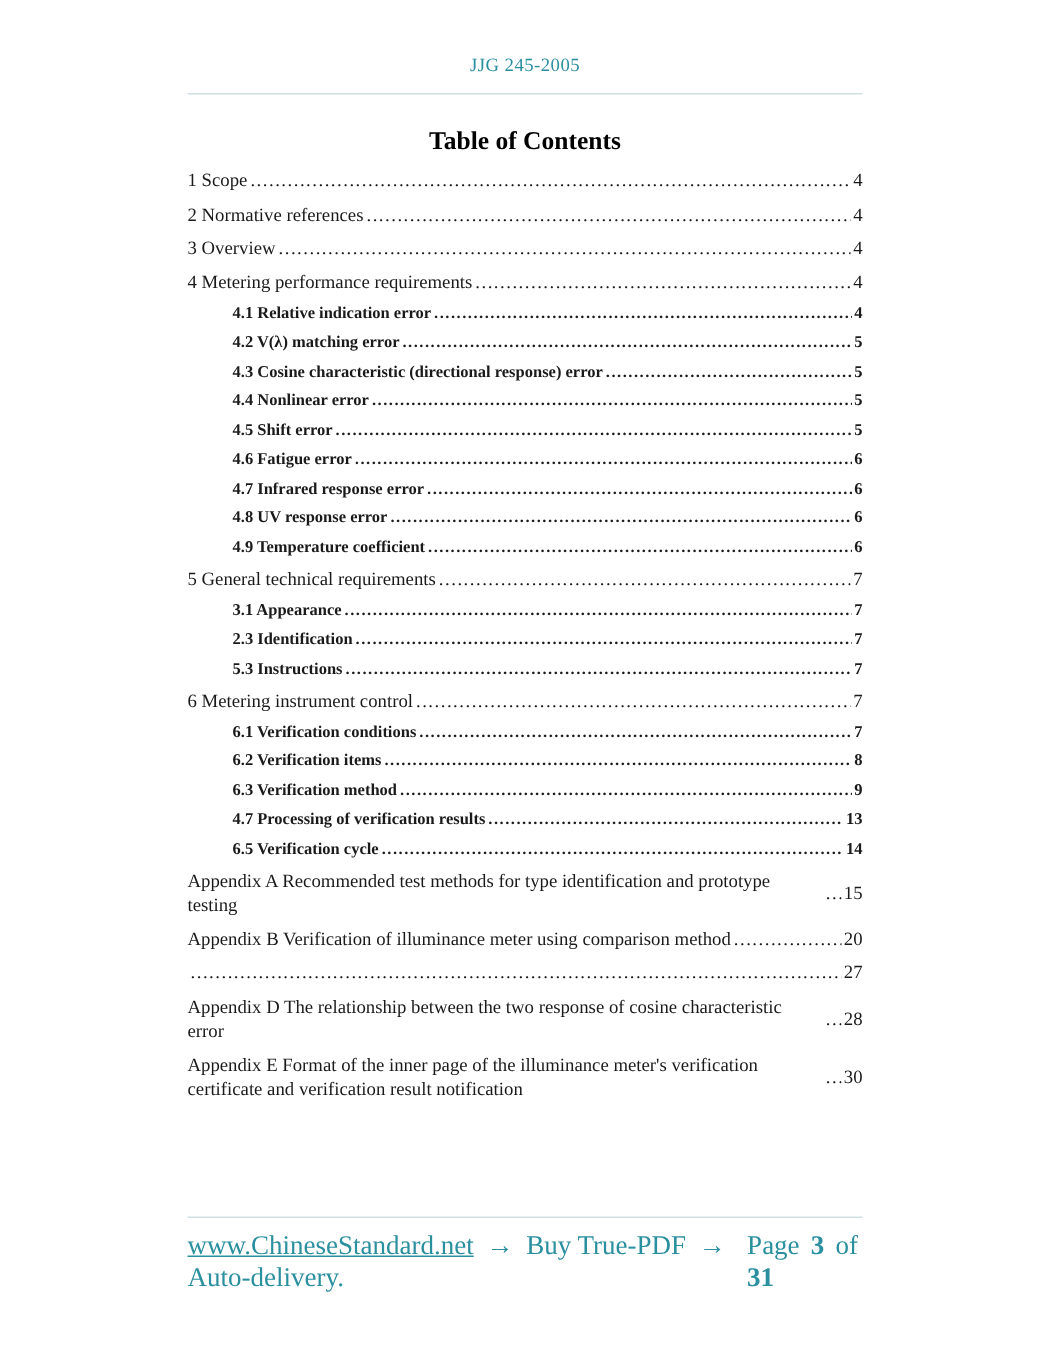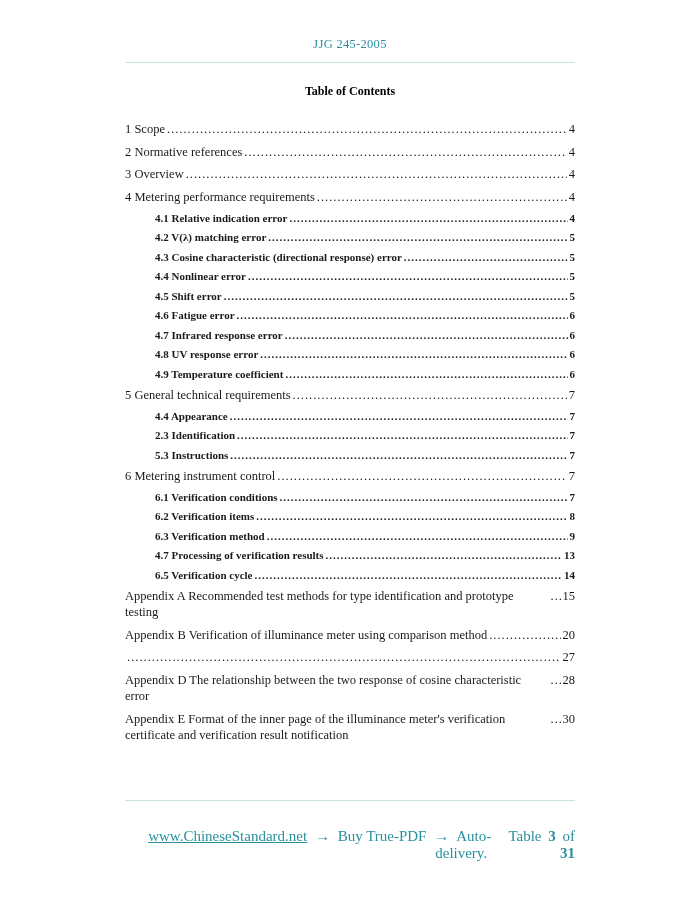--- a/index.html
+++ b/index.html
@@ -30,30 +30,30 @@
     border-bottom: 1px solid var(--rule);
     text-align: center;
   }
   .doc-number {
     color: var(--accent);
     font-size: 12.5px;
     letter-spacing: 0.3px;
   }
   .page-title {
     text-align: center;
-    font-size: 12px;
+    font-size: 17px;
     font-weight: bold;
     color: #000000;
     margin-top: 21px;
-    margin-bottom: 19px;
+    margin-bottom: 5px;
   }
   .toc { }
   .toc-row {
     display: flex;
-    align-items: flex-start;
+    align-items: center;
     font-size: 12.5px;
     line-height: 1.32;
     padding: 3px 0;
     color: var(--ink);
   }
   .toc-row.level-2 {
     font-size: 11px;
     padding: 2.5px 0 2.5px 30px;
     font-weight: bold;
   }
@@ -72,27 +72,26 @@
   }
   .toc-page {
     flex: 0 0 auto;
   }
   .page-footer {
     position: absolute;
     left: 125px;
     right: 125px;
     bottom: 44px;
     border-top: 1px solid var(--rule);
-    padding-top: 27px;
+    padding-top: 8px;
     display: flex;
     justify-content: space-between;
     align-items: baseline;
-    font-size: 15px;
+    font-size: 18px;
     color: var(--accent);
-    text-align: right;
   }
   .footer-left span, .footer-left a { margin-right: 4px; }
   .site-link {
     color: var(--accent);
     text-decoration: underline;
     cursor: pointer;
   }
   .arrow { color: var(--accent); }
   .page-indicator .num { font-weight: bold; }
   .page-indicator span { margin-left: 3px; }
@@ -173,21 +172,21 @@
       <span class="toc-label">4.9 Temperature coefficient</span>
       <span class="toc-dots">................................................................................................................................................................................................................................................................................................................................................................................................................</span>
       <span class="toc-page">6</span>
     </div>
       <div class="toc-row">
       <span class="toc-label">5 General technical requirements</span>
       <span class="toc-dots">................................................................................................................................................................................................................................................................................................................................................................................................................</span>
       <span class="toc-page">7</span>
     </div>
       <div class="toc-row level-2">
-      <span class="toc-label">4.4 Appearance</span>
+      <span class="toc-label">3.1 Appearance</span>
       <span class="toc-dots">................................................................................................................................................................................................................................................................................................................................................................................................................</span>
       <span class="toc-page">7</span>
     </div>
       <div class="toc-row level-2">
       <span class="toc-label">2.3 Identification</span>
       <span class="toc-dots">................................................................................................................................................................................................................................................................................................................................................................................................................</span>
       <span class="toc-page">7</span>
     </div>
       <div class="toc-row level-2">
       <span class="toc-label">5.3 Instructions</span>
@@ -252,20 +251,20 @@
 
   <div class="page-footer">
     <span class="footer-left">
       <a class="site-link">www.ChineseStandard.net</a>
       <span class="arrow">→</span>
       <span>Buy True-PDF</span>
       <span class="arrow">→</span>
       <span>Auto-delivery.</span>
     </span>
     <span class="page-indicator">
-      <span>Table</span>
+      <span>Page</span>
       <span class="num">3</span>
       <span>of</span>
       <span class="num">31</span>
     </span>
   </div>
 
 </div>
 
 </body></html>

